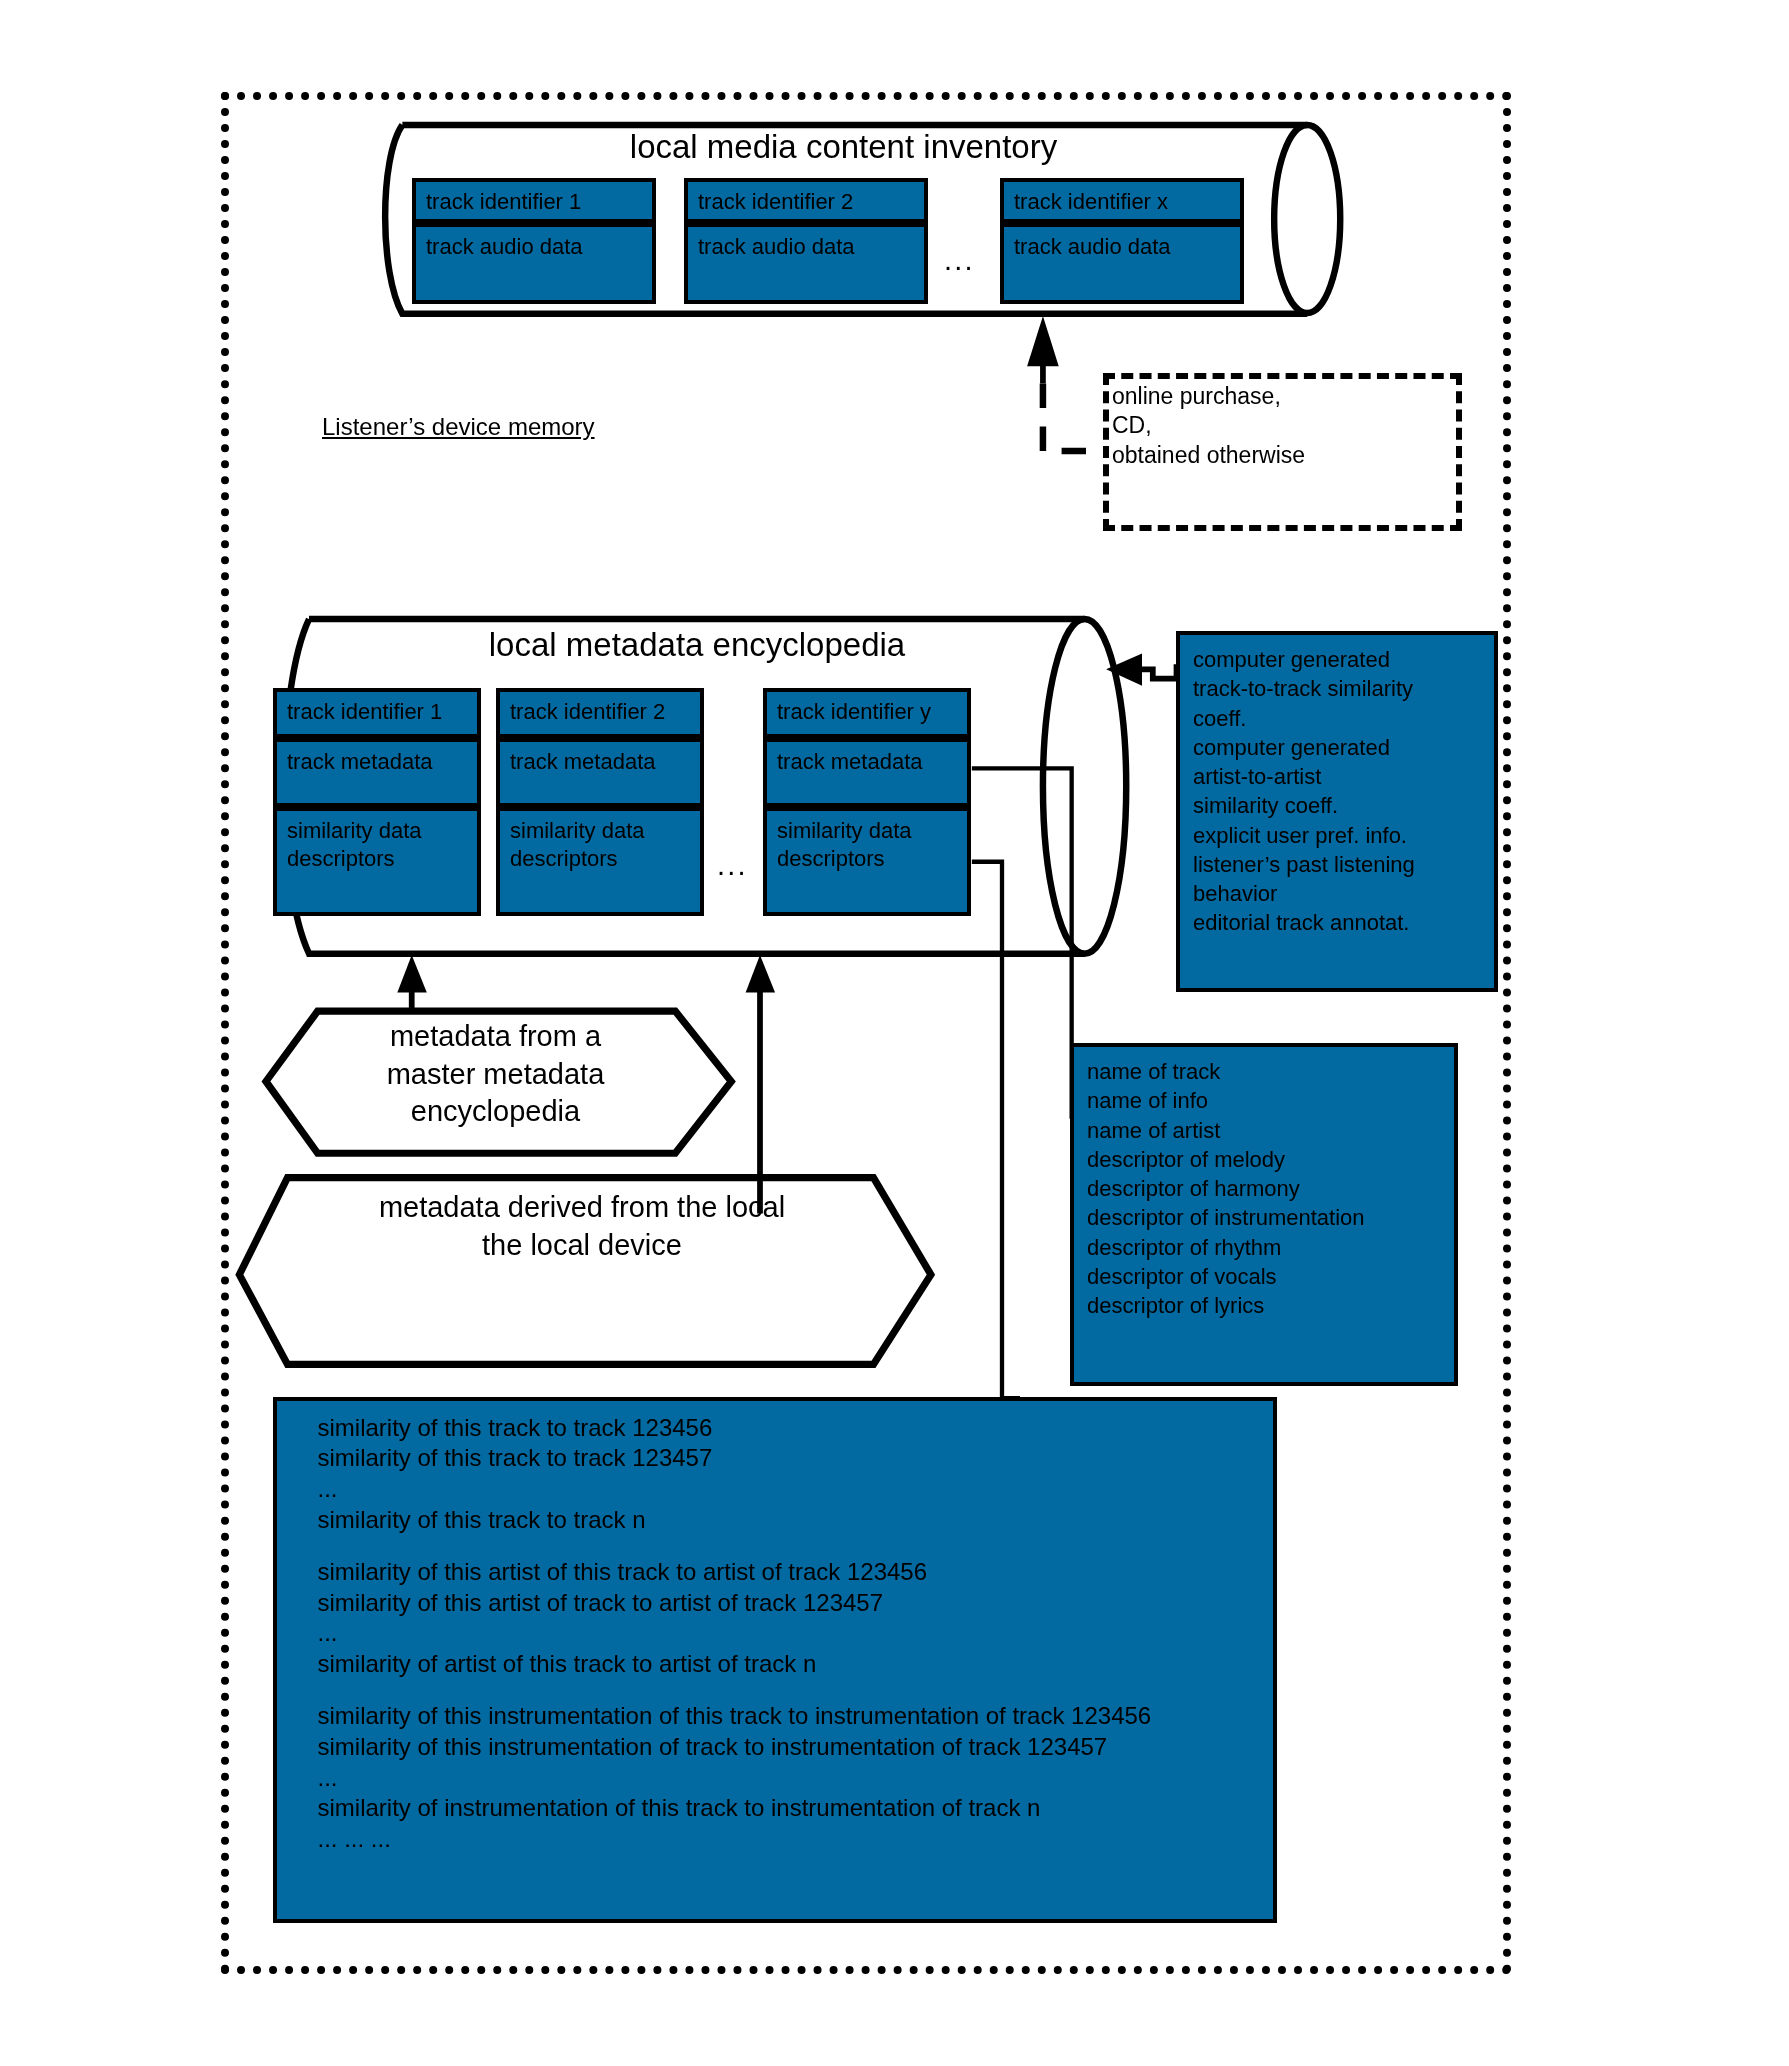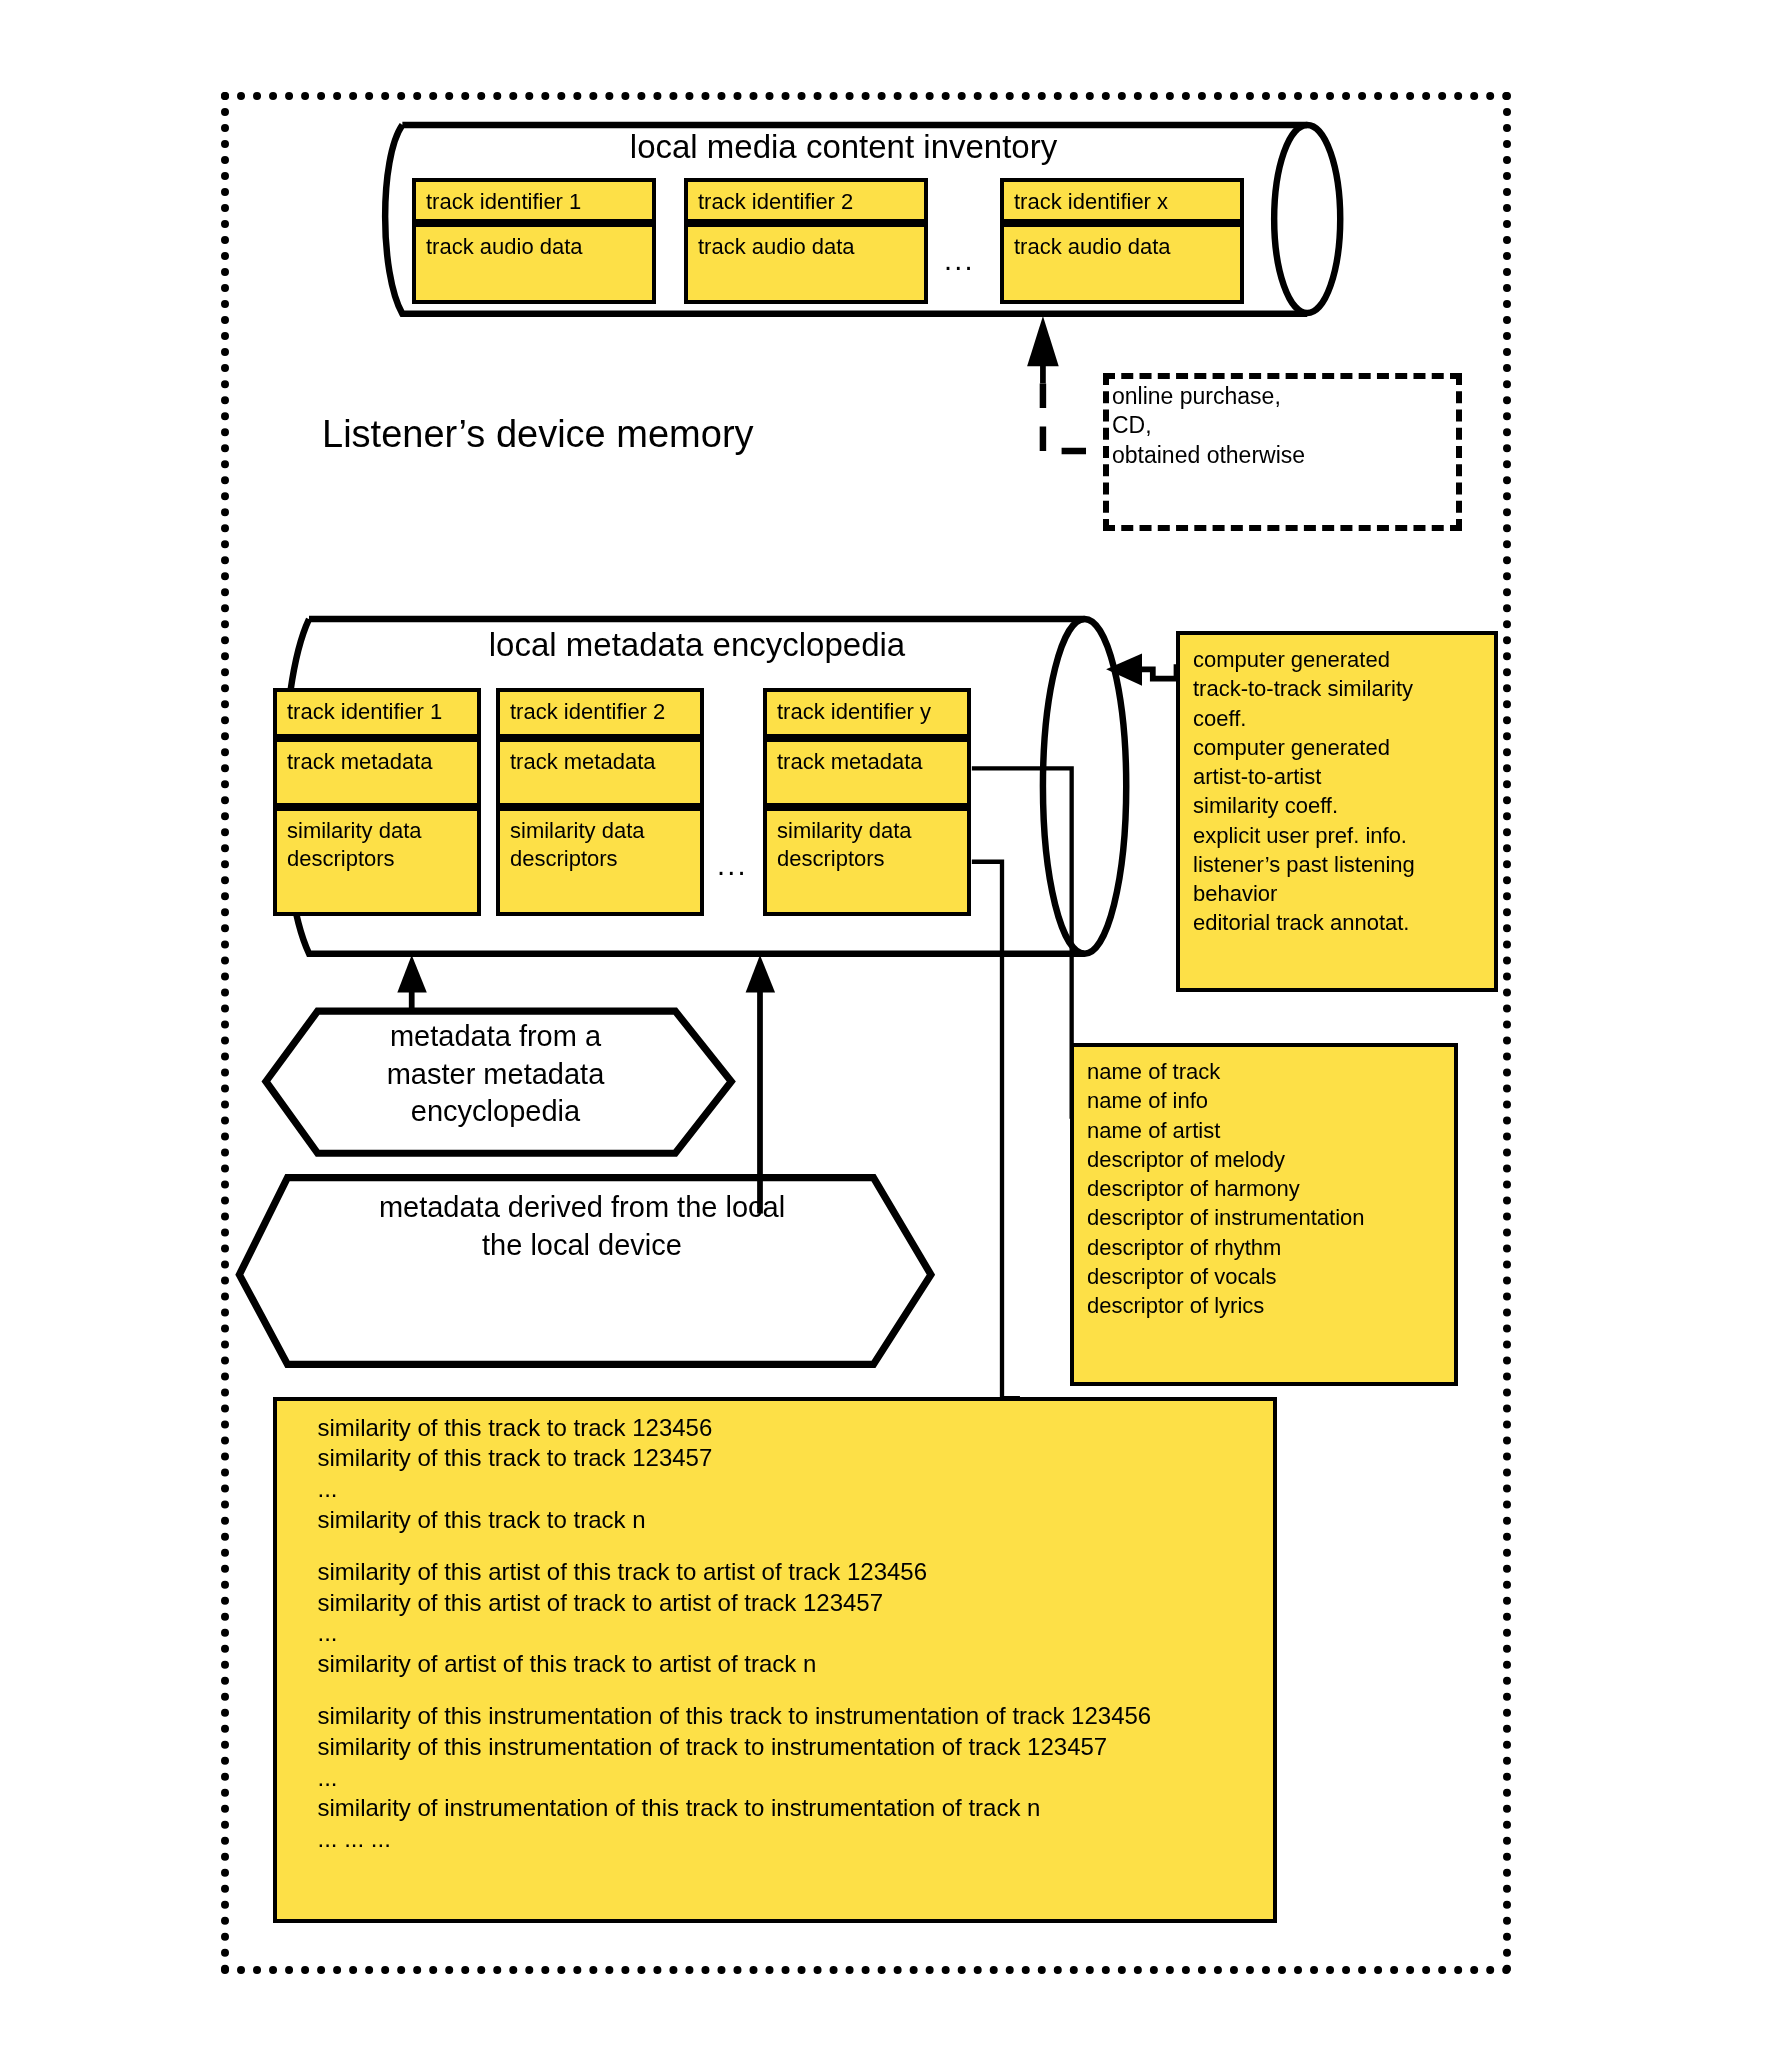--- a/index.html
+++ b/index.html
@@ -26,21 +26,21 @@
   
   #device-boundary {
     left: 221px; top: 92px;
     width: 1290px; height: 1882px;
     border: 8px dotted #000;
   }
 
   
   .box {
     border: 4.3px solid #000;
-    background: #fde047;
+    background: #0369a1;
   }
 
   .cell-text {
     font-size: 22px;
     line-height: 1.22;
     padding: 7.2px 8.6px 0 10px;
     white-space: nowrap;
   }
 
   .title-text {
@@ -125,21 +125,21 @@
   </svg>
 
   <div class="abs" style="left:1103px; top:373px; width:359px; height:158px; border:6.5px dashed #000; background:#fff;">
   </div>
   <div class="abs" style="left:1112px; top:382px; width:359px; font-size:23px; line-height:1.28;">
     <div>online purchase,</div>
     <div>CD,</div>
     <div>obtained otherwise</div>
   </div>
 
-  <div class="abs" style="left:322px; top:413px; font-size:38px; white-space:nowrap;">Listener’s device memory</div>
+  <div class="abs" style="left:322px; top:413px; font-size:24px; white-space:nowrap;text-decoration:underline;">Listener’s device memory</div>
 
   <svg class="abs" width="1790" height="2066" viewBox="0 0 2492 2877">
     <path class="stroke" style="stroke-width:9" d="M 430 862 L 1510 862 M 430 862 C 384 960 384 1230 430 1328 L 1510 1328"></path>
     <ellipse class="stroke" style="stroke-width:9" cx="1510" cy="1095" rx="58" ry="233"></ellipse>
   </svg>
 
   <div class="abs title-text" style="left:309px; top:626px; width:776px;">local metadata encyclopedia</div>
 
   <div class="abs box" style="left:273px; top:688px; width:208px; height:50px;">
     <div class="cell-text">track identifier 1</div>

